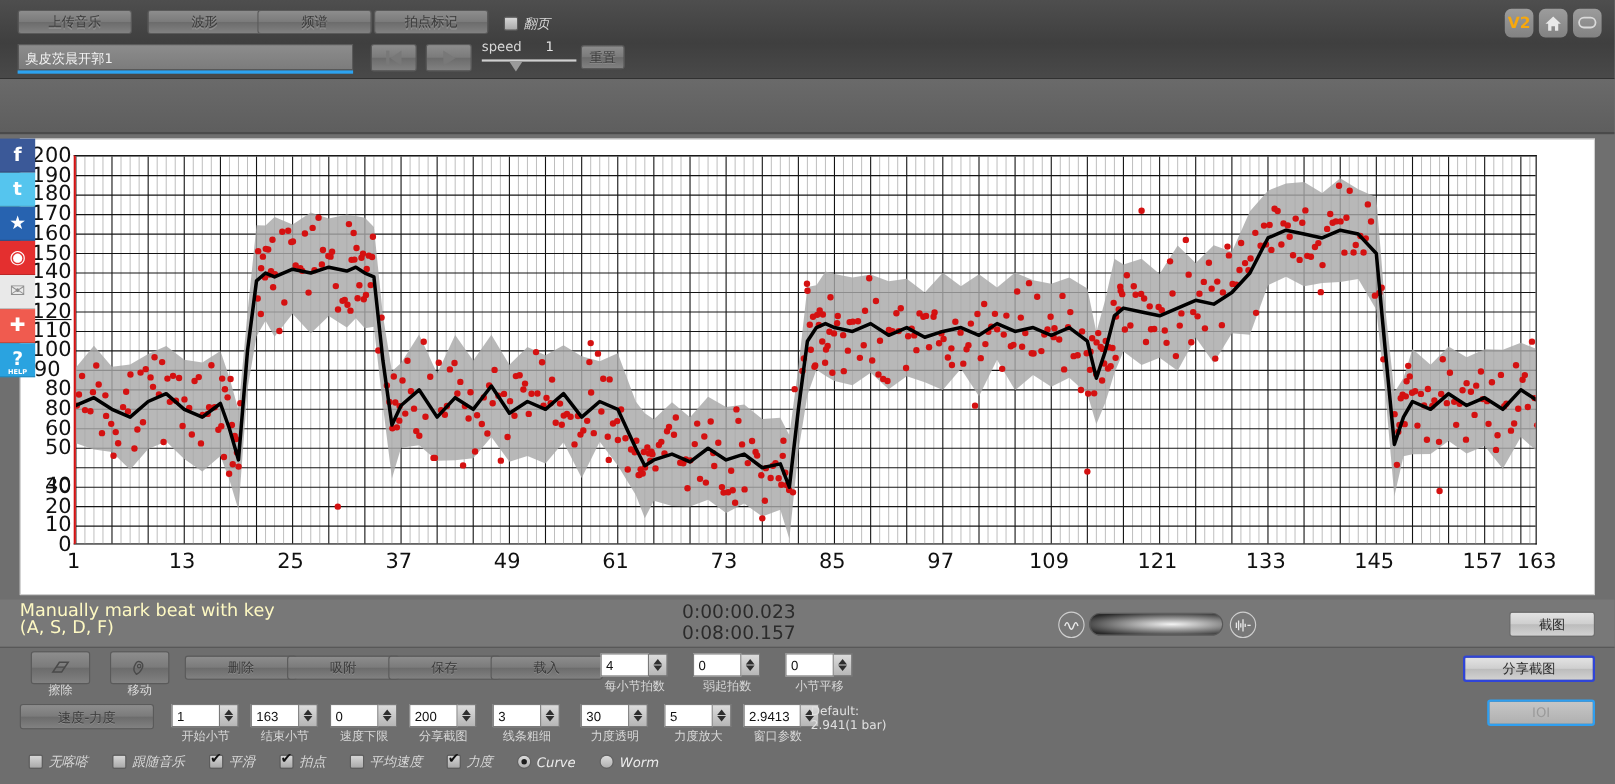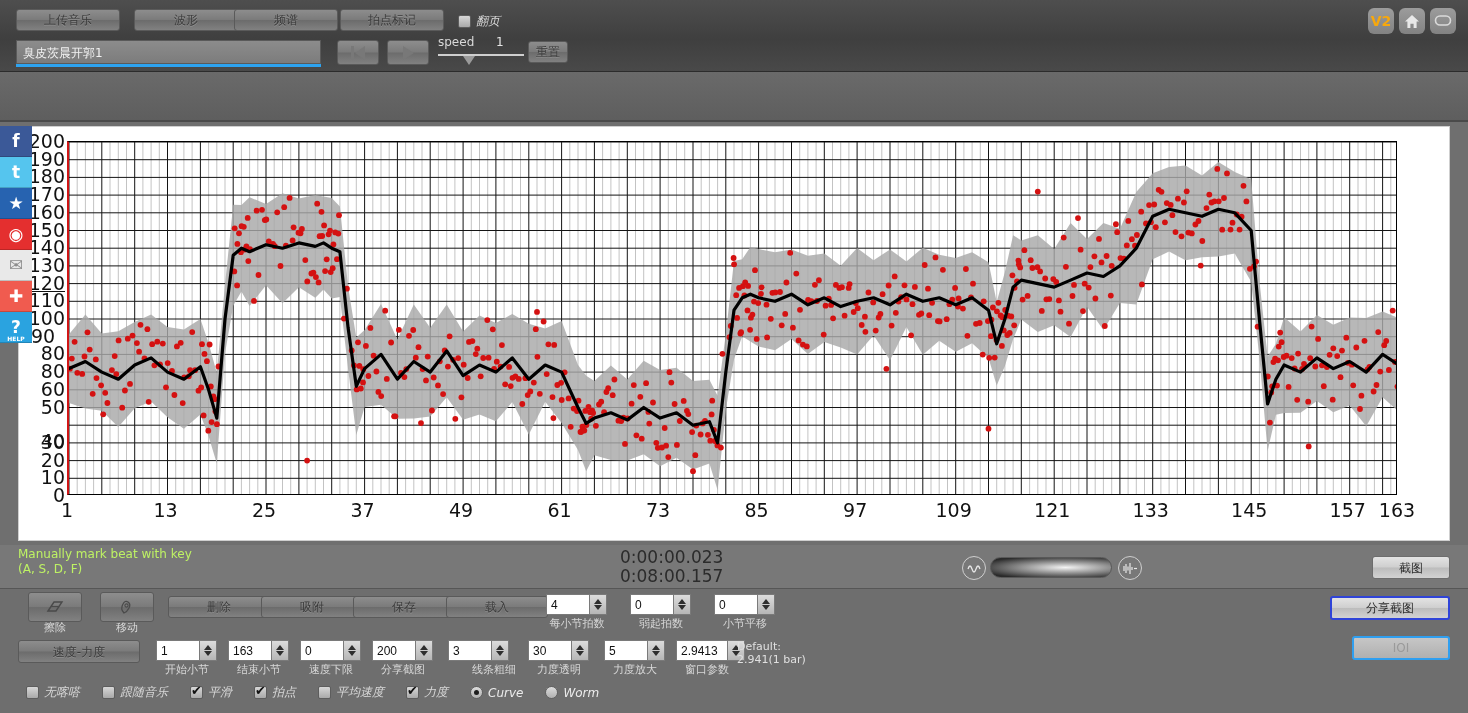--- a/index.html
+++ b/index.html
@@ -199,21 +199,21 @@
   }
 
   
   .statusstrip {
     position: absolute; left: 0; top: 545px;
     width: 1468px; height: 43px;
     background: #787878;
   }
   .hintline {
     position: absolute; left: 18px; top: 547px;
-    font-size: 12px; color: #bef264; line-height: 15px;
+    font-size: 16px; color: #fef9c3; line-height: 15px;
   }
   .timecode {
     position: absolute; left: 620px; top: 548px;
     font-size: 17px; color: #2b2b2b; line-height: 19px;
   }
   .volwrap { position: absolute; left: 962px; top: 556px; width: 182px; height: 24px; }
   .volbar {
     position: absolute; left: 28px; top: 1px;
     width: 122px; height: 21px; border-radius: 11px;
     background: radial-gradient(ellipse at 62% 50%, #f4f4f4 0%, #9a9a9a 38%, #2a2a2a 86%);
@@ -1603,21 +1603,21 @@
         </span>
       </div>
       <div class="spinlbl" style="left: 366px; top: 662px; width: 74px;">分享截图</div>
       <div class="spin" style="left: 448px; top: 640px;">
         <input class="fld" value="3" style="">
         <span class="arrows">
           <span class="ar-up"></span>
           <span class="ar-dn"></span>
         </span>
       </div>
-      <div class="spinlbl" style="left: 442px; top: 662px; width: 74px; text-align: right;">线条粗细</div>
+      <div class="spinlbl" style="left: 442px; top: 662px; width: 74px;">线条粗细</div>
       <div class="spin" style="left: 528px; top: 640px;">
         <input class="fld" value="30" style="">
         <span class="arrows">
           <span class="ar-up"></span>
           <span class="ar-dn"></span>
         </span>
       </div>
       <div class="spinlbl" style="left: 522px; top: 662px; width: 74px;">力度透明</div>
       <div class="spin" style="left: 604px; top: 640px;">
         <input class="fld" value="5" style="">

